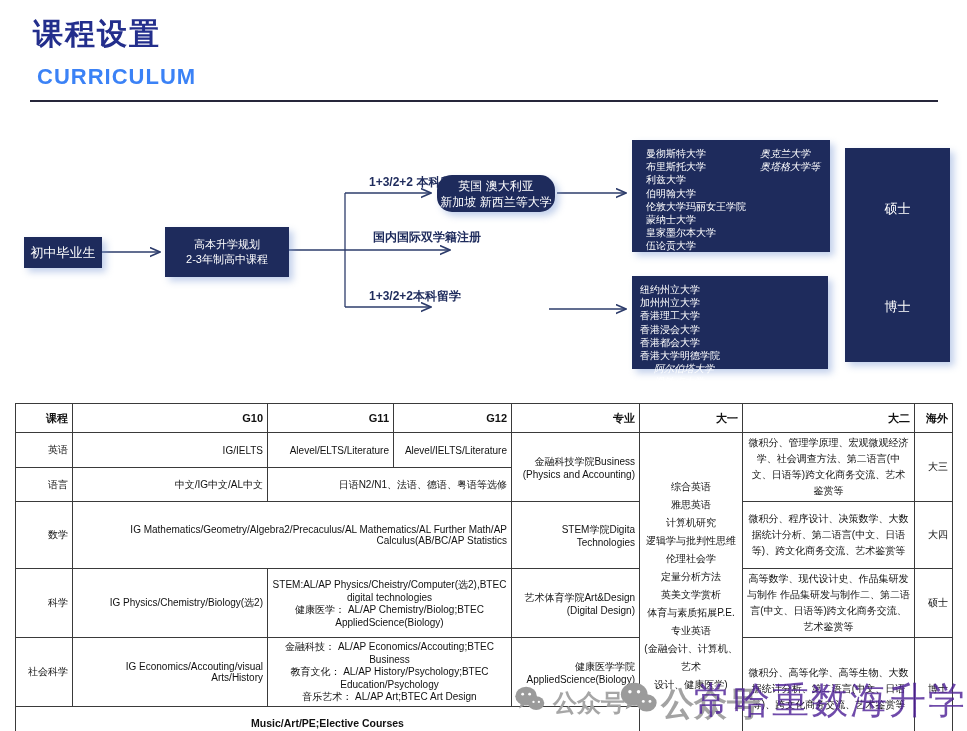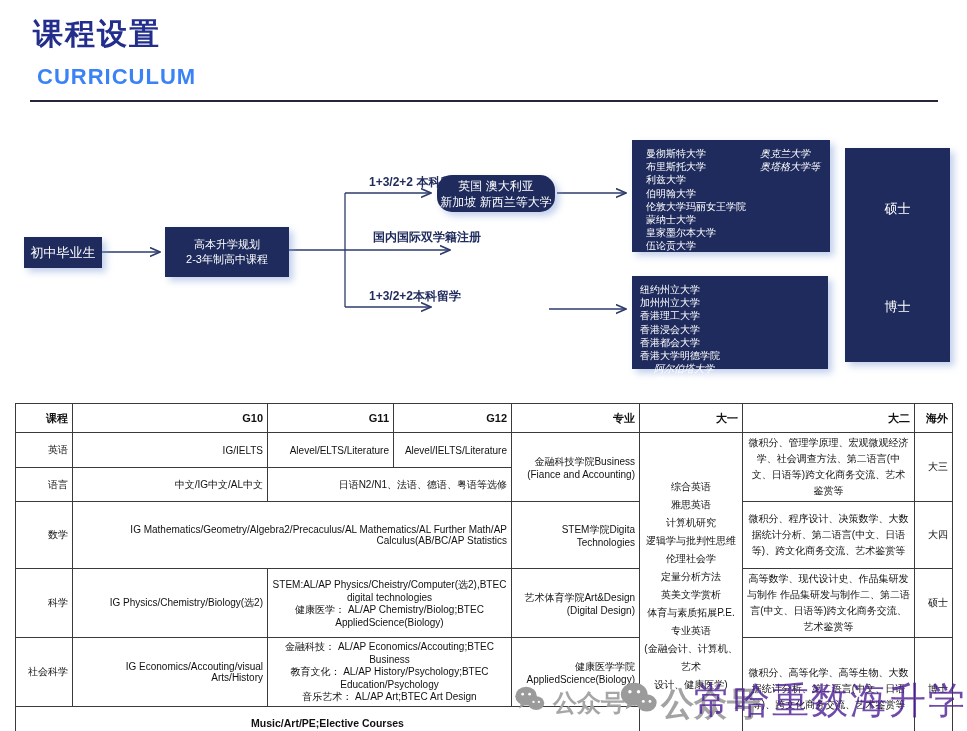--- a/index.html
+++ b/index.html
@@ -161,21 +161,21 @@
     <th>大一</th>
     <th>大二</th>
     <th>海外</th>
   </tr>
   <tr style="height:33px">
     <td class="tc">英语</td>
     <td class="tc">IG/IELTS</td>
     <td class="tc">Alevel/ELTS/Literature</td>
     <td class="tc">Alevel/IELTS/Literature</td>
     <td class="tc pre" rowspan="2">金融科技学院Business
-(Fiance and Accounting)</td>
+(Physics and Accounting)</td>
     <td class="y1cell pre" rowspan="6">综合英语
 雅思英语
 计算机研究
 逻辑学与批判性思维
 伦理社会学
 定量分析方法
 英美文学赏析
 体育与素质拓展P.E.
 专业英语
 (金融会计、计算机、艺术

